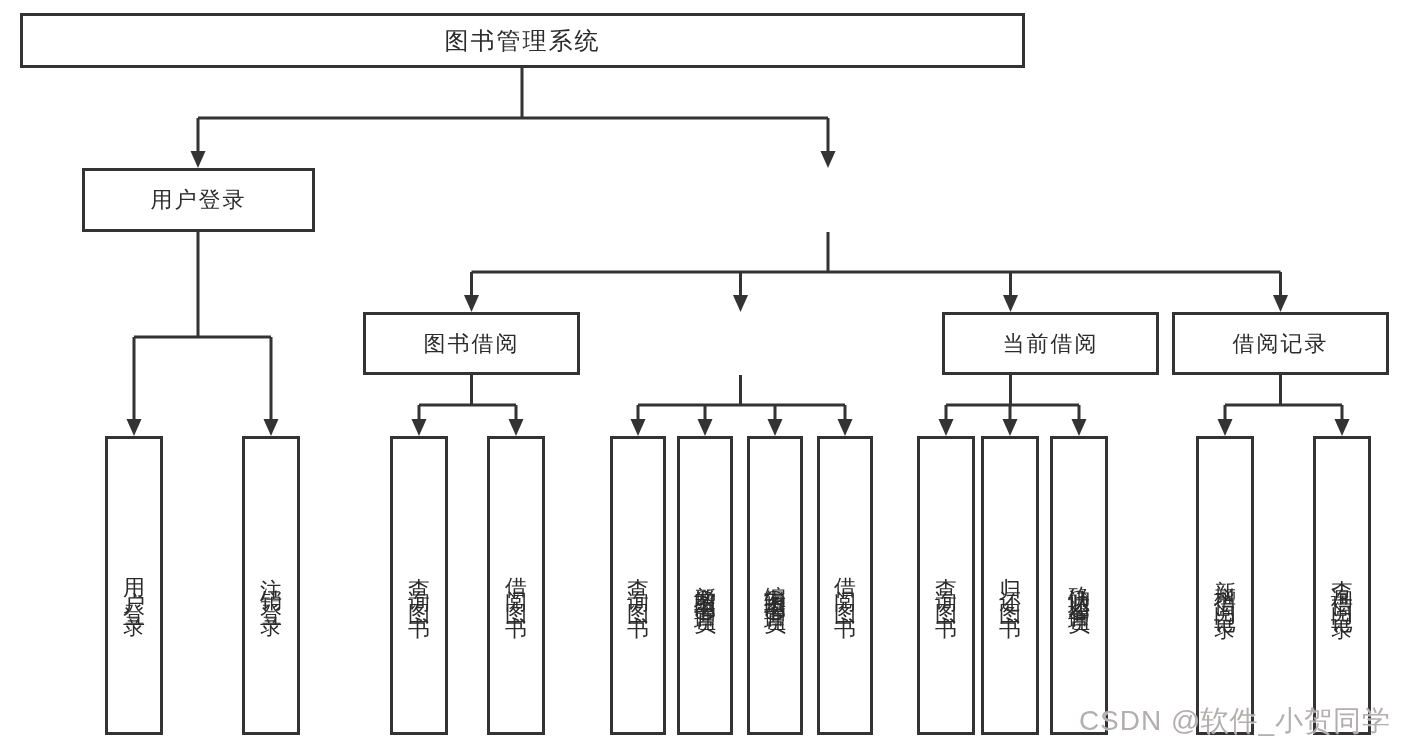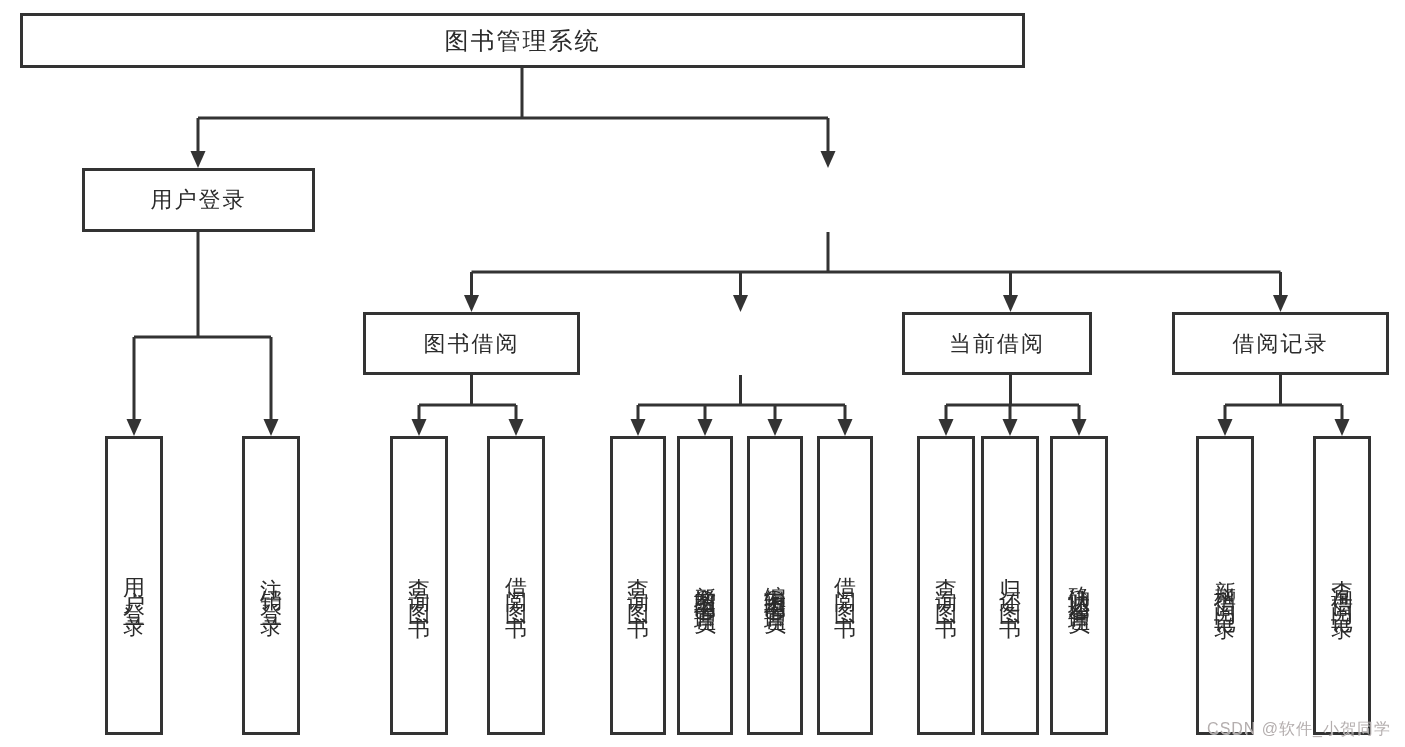--- a/index.html
+++ b/index.html
@@ -32,21 +32,21 @@
     font-size: 22px;
     white-space: nowrap;
   }
   .s4 { letter-spacing: 13px; }
   .s6 { letter-spacing: 8px; }
   .s9 { letter-spacing: 4px; }
   .watermark {
     position: absolute;
     right: 14px;
     bottom: 7px;
-    font-size: 16px;
+    font-size: 28px;
     letter-spacing: 1px;
     color: var(--watermark, #b4aeae);
     z-index: 10;
     text-shadow: 1px 1px 0 rgba(255,255,255,0.6);
   }
 </style>
 </head>
 <body>
 
 <div class="stage">
@@ -114,21 +114,21 @@
     <span class="hl hl-root">图书管理系统</span>
   </div>
 
   <div class="node" style="left:82px;top:168px;width:233px;height:64px">
     <span class="hl">用户登录</span>
   </div>
 
   <div class="node" style="left:363px;top:312px;width:217px;height:63px">
     <span class="hl">图书借阅</span>
   </div>
-  <div class="node" style="left:902px;top:312px;width:190px;height:63px">
+  <div class="node" style="left:942px;top:312px;width:217px;height:63px">
     <span class="hl">当前借阅</span>
   </div>
   <div class="node" style="left:1172px;top:312px;width:217px;height:63px">
     <span class="hl">借阅记录</span>
   </div>
 
   <div class="node" style="left:105px;top:436px;width:58px;height:299px">
     <span class="vl s4">用户登录</span>
   </div>
   <div class="node" style="left:242px;top:436px;width:58px;height:299px">

